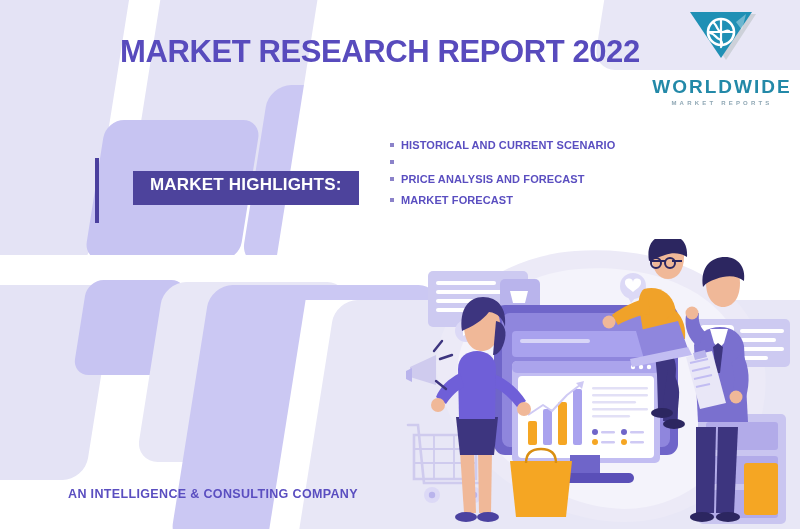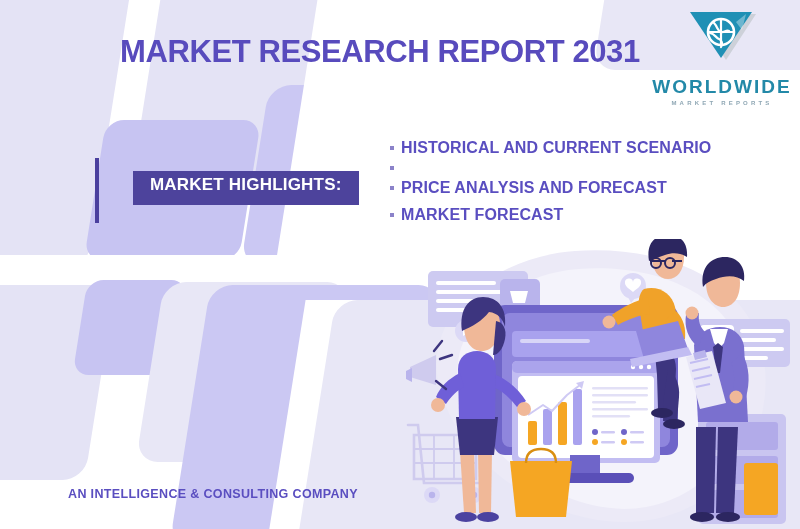--- a/index.html
+++ b/index.html
@@ -68,21 +68,21 @@
     background:#4d439c; color:#ffffff;
     padding:4px 17px 10px 17px;
     font-size:17px; font-weight:bold; letter-spacing:0.2px;
     white-space:nowrap;
   }
 
   
   .bullets { position:absolute; left:390px; top:139px; }
   .bullet {
     display:flex; align-items:center; gap:7px;
-    font-size:16px; font-weight:bold; color:#5a4ec0;
+    font-size:11px; font-weight:bold; color:#5a4ec0;
     letter-spacing:0.1px; margin-bottom:9px; white-space:nowrap;text-align:center;
   }
   .bullet .dot { width:4px; height:4px; background:#8b82c9; flex:none; }
 
   
   .footer {
     position:absolute; left:28px; bottom:28px;
     font-size:12.5px; font-weight:bold; color:#5a4ec0;
     letter-spacing:0.35px;
     margin-left:40px;
@@ -305,21 +305,21 @@
 
       <path d="M306 44 c0 -13 8 -20 17 -20 c10 0 17 7 17 20 c0 15 -7 24 -17 24 c-9 0 -17 -9 -17 -24 z" fill="#f0b898"></path>
       <path d="M303 48 c-3 -20 8 -30 22 -30 c13 0 21 10 19 24 c-7 -6 -18 -6 -28 -2 c-6 2 -10 4 -13 8 z" fill="#2c2660"></path>
 
       <path d="M286 118 l26 -6 l14 52 l-26 6 z" fill="#e9e7f7"></path>
       <path d="M290 124 l18 -4 M292 132 l18 -4 M294 140 l18 -4 M296 148 l14 -3" stroke="#c2bdf2" stroke-width="2" fill="none"></path>
       <path d="M293 114 l12 -3 l2 7 l-12 3 z" fill="#b9b4ec"></path>
     </g>
   </svg>
 
-  <div class="title">MARKET RESEARCH REPORT 2031</div>
+  <div class="title">MARKET RESEARCH REPORT 2022</div>
 
   <div class="logo">
     <svg class="logo-mark" viewBox="0 0 140 58">
       <path d="M44 8 L104 8 L74 54 Z" fill="#c8ccd3" opacity=".85"></path>
       <path d="M38 6 L100 6 L69 52 Z" fill="#1f90b5"></path>
       <circle cx="69" cy="26" r="13" fill="none" stroke="#ffffff" stroke-width="2.6"></circle>
       <path d="M62 17 c4 4 3 8 7 9 c4 1 5 -3 8 -1 M58 27 c5 1 6 5 9 6 c3 1 4 5 2 8 M69 13 v26 M56 26 h26" fill="none" stroke="#ffffff" stroke-width="2.2" stroke-linecap="round"></path>
       <path d="M84 16 l10 -8 l-4 16 z" fill="#ffffff" opacity=".35"></path>
     </svg>
     <div class="logo-name">WORLDWIDE</div>

